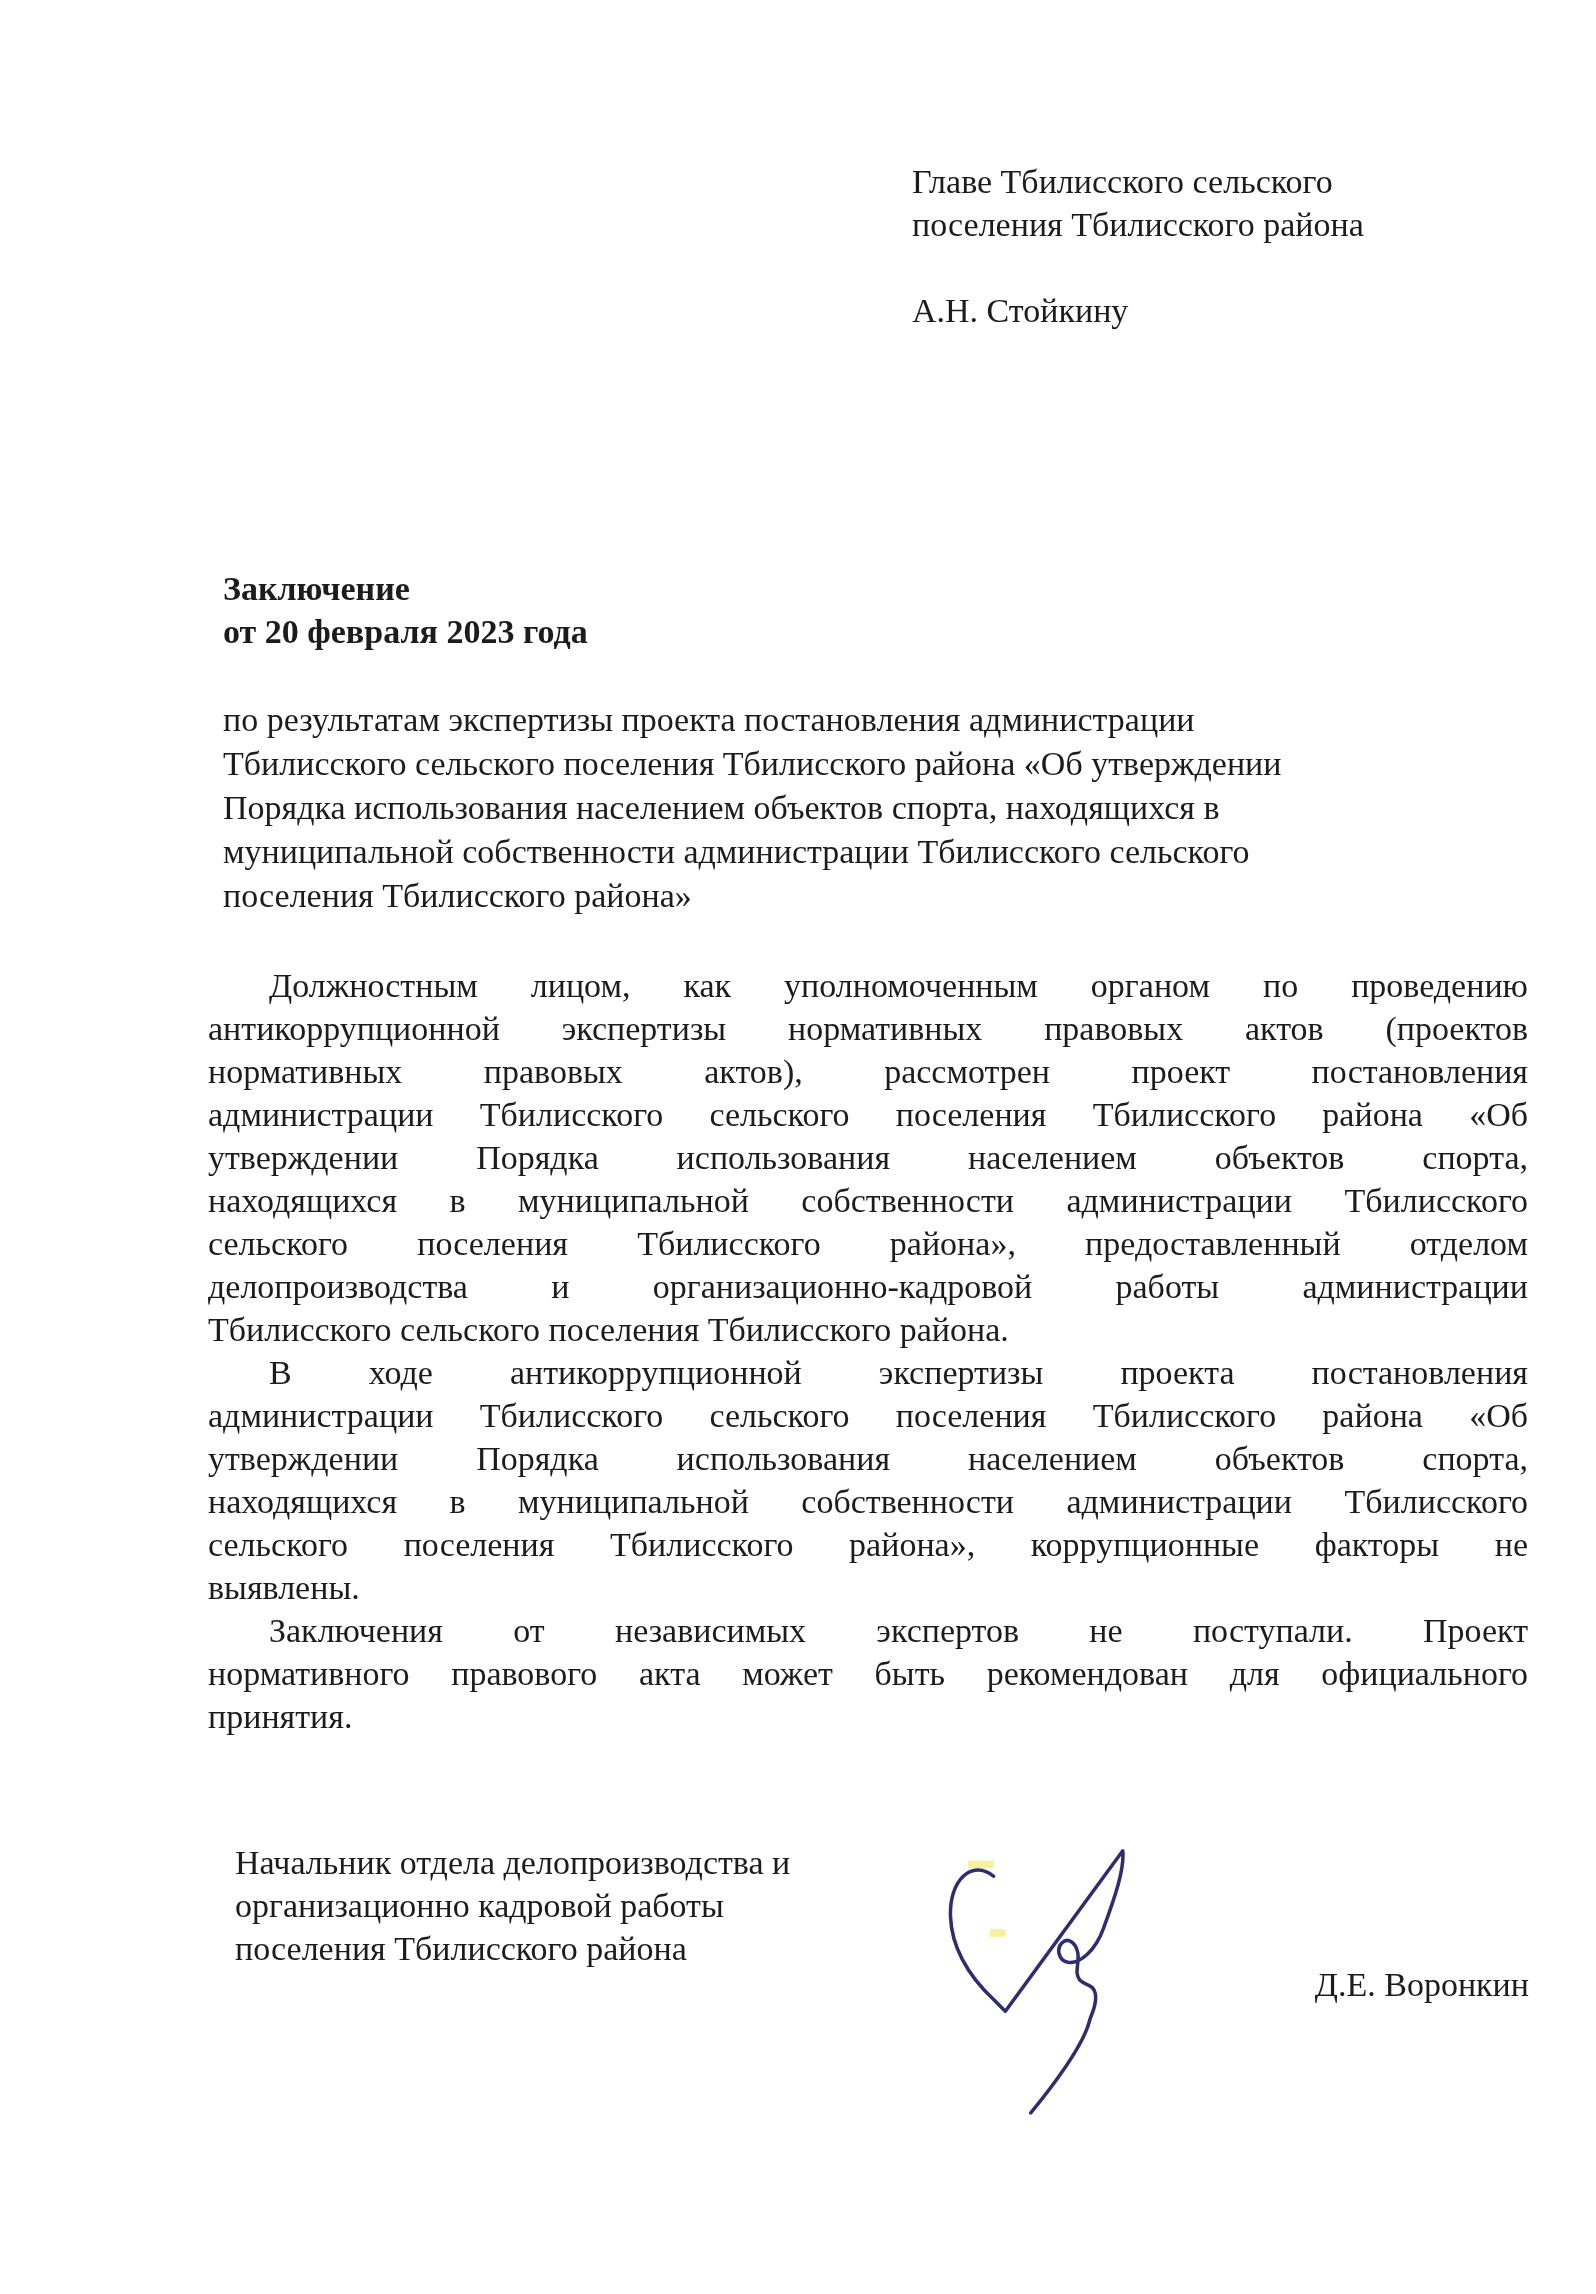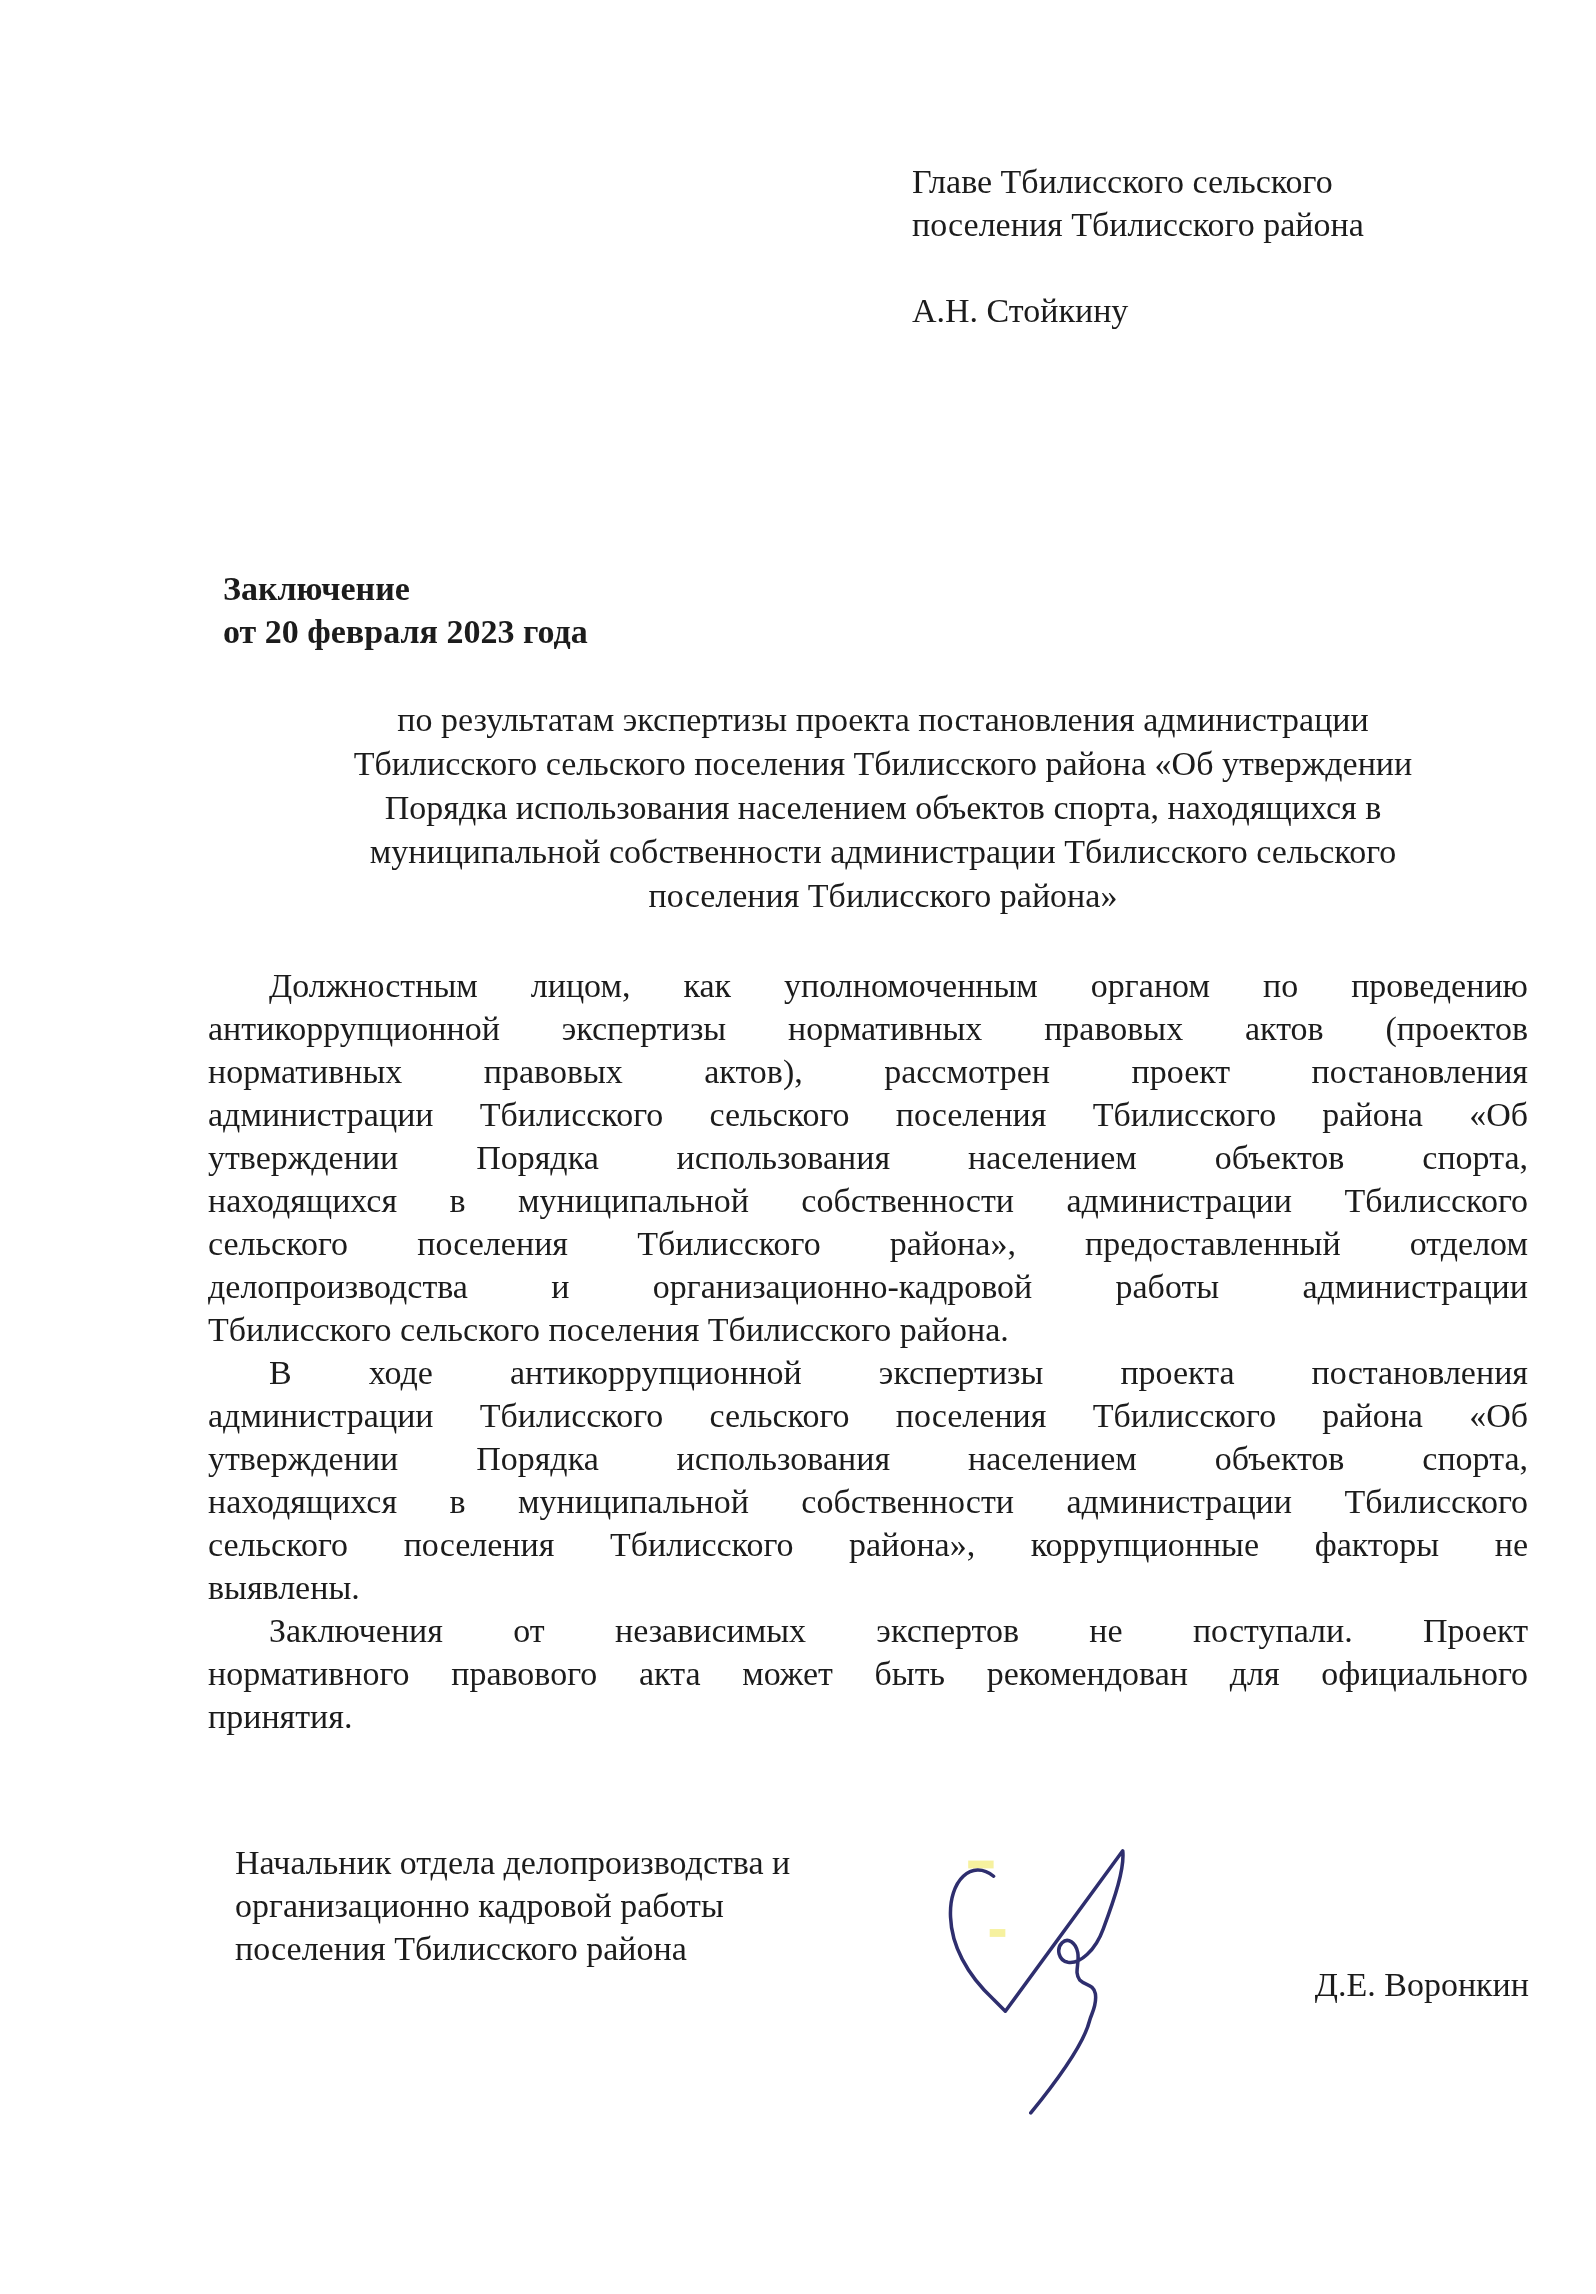--- a/index.html
+++ b/index.html
@@ -23,21 +23,21 @@
   }
   .recipient .gap { height: 43px; }
 
   .doc-title {
     position: absolute; left: 223px; top: 567px; width: 1320px;
     text-align: left; font-weight: bold;
   }
 
   .subtitle {
     position: absolute; left: 223px; top: 698px; width: 1320px;
-    text-align: center; line-height: 44px;
+    text-align: left; line-height: 44px;
   }
 
   .bodytext {
     position: absolute; left: 208px; top: 964px; width: 1320px;
   }
   .bline { text-align: justify; text-align-last: justify; white-space: normal; }
   .bline.first { text-indent: 61px; }
   .bline.last { text-align-last: left; }
 
   .sig-block {

